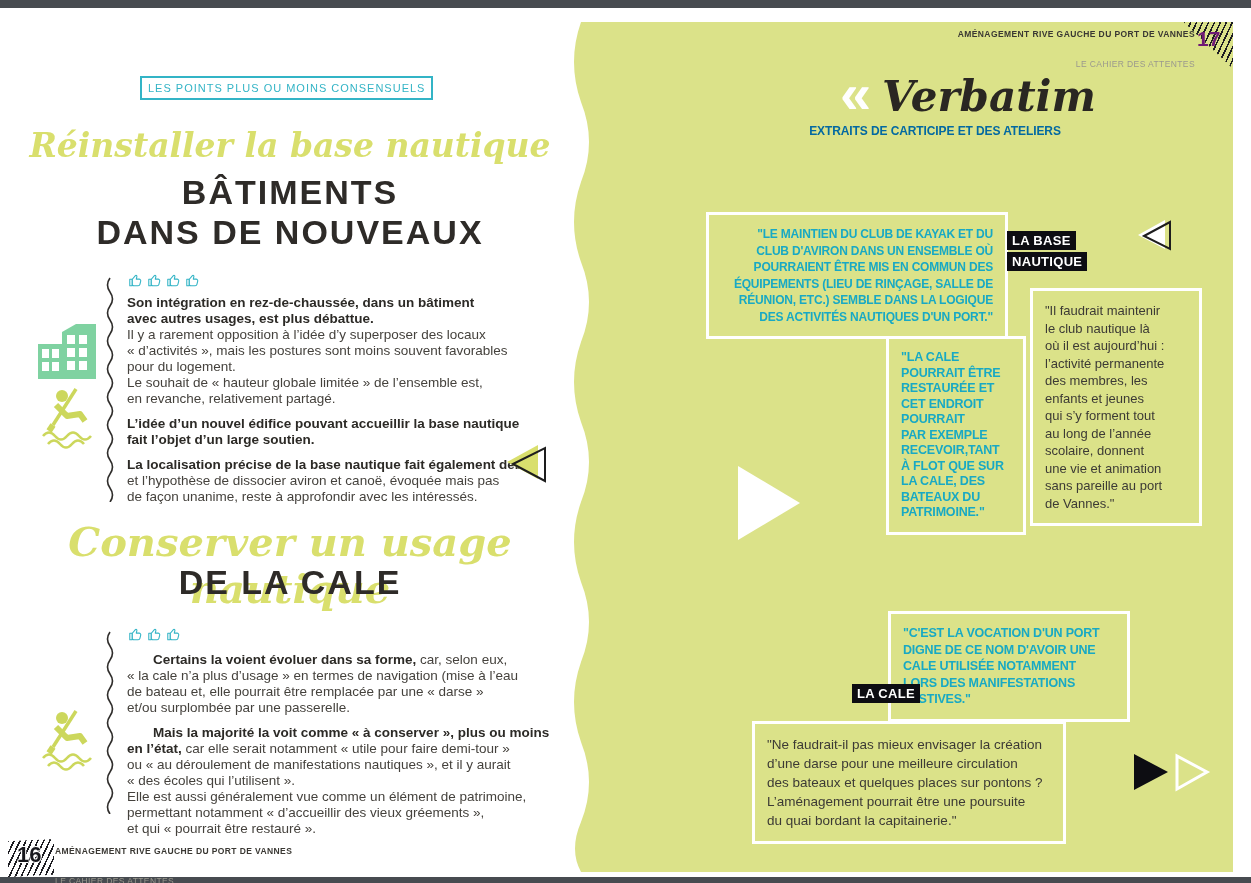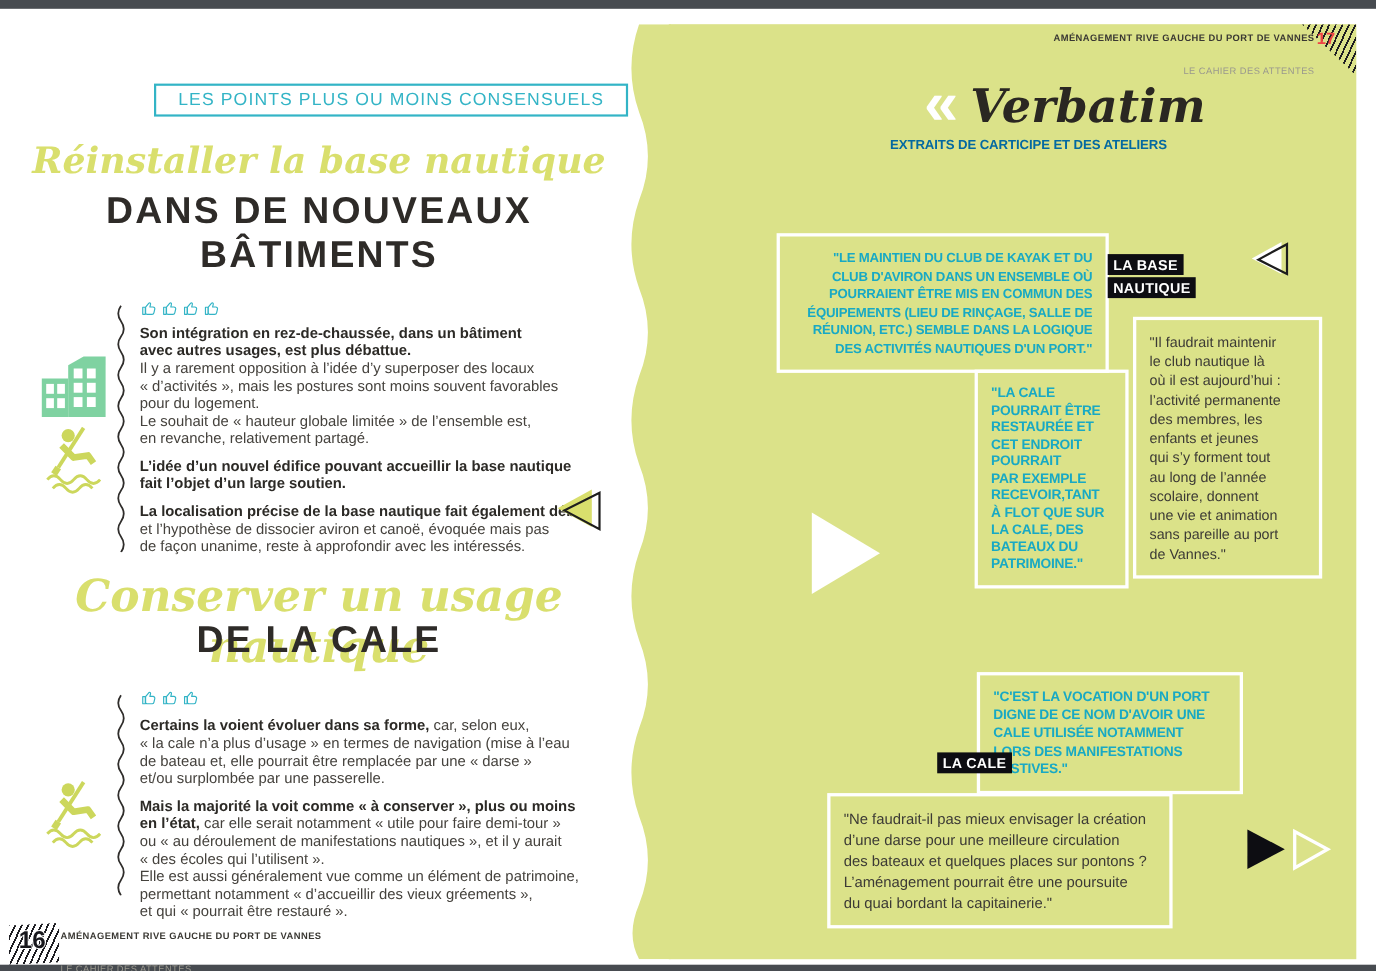--- a/index.html
+++ b/index.html
@@ -8,41 +8,41 @@
   .bar{position:absolute;left:0;width:100%;background:var(--frame);}
   .bar.top{top:0;height:8px;}
   .bar.bottom{bottom:0;height:6px;}
 
   
   .green-panel{position:absolute;left:608px;top:22px;width:625px;height:850px;background:var(--green_bg);}
   .wave-edge{position:absolute;left:566px;top:22px;width:44px;height:850px;}
 
   
   .banner-box{position:absolute;left:140px;top:76px;border:2px solid var(--teal);color:var(--teal);
-              font-size:16px;letter-spacing:1px;padding:4px 20px;white-space:nowrap;}
+              font-size:11px;letter-spacing:1px;padding:4px 6px;white-space:nowrap;}
   .script-title{position:absolute;left:20px;width:540px;text-align:center;
                 font-family:"DejaVu Serif",serif;font-style:italic;font-weight:bold;
                 color:var(--lime_script);}
   .script-1{top:126px;font-size:33px;}
   .script-2{top:518px;font-size:40px;}
   .caps-title{position:absolute;left:20px;width:540px;text-align:center;font-weight:bold;
               font-size:34px;letter-spacing:2px;color:var(--dark);line-height:40px;}
   .caps-1{top:172px;}
   .caps-2{top:562px;}
 
   .thumbs-row{position:absolute;display:flex;gap:3px;}
   .thumbs-1{left:128px;top:272px;}
   .thumbs-2{left:128px;top:626px;}
 
   .body-block{position:absolute;width:436px;font-size:13.5px;line-height:16px;color:#45423d;}
   .body-1{left:127px;top:295px;}
   .body-2{left:127px;top:652px;}
   .body-block p{margin:0 0 9px 0;}
   .lead-block{display:block;font-weight:bold;color:#2c2a26;white-space:pre-line;}
-  .lead-inline{font-weight:bold;color:#2c2a26;white-space:pre-line;}
+  .lead-inline{font-weight:bold;color:#2c2a26;white-space:pre-line;margin-left:26px;}
   .rest{white-space:pre-line;}
 
   .squiggle{position:absolute;width:12px;}
   .squiggle-1{left:103px;top:276px;height:226px;}
   .squiggle-2{left:103px;top:630px;height:184px;}
 
   .icon-building{position:absolute;left:36px;top:322px;}
   .icon-rower-1{position:absolute;left:40px;top:388px;}
   .icon-rower-2{position:absolute;left:40px;top:710px;}
   .tri-lime{position:absolute;left:504px;top:442px;}
@@ -54,21 +54,21 @@
                 clip-path:polygon(0 6%,100% 0,100% 94%,0 100%);}
   .footer-num{position:absolute;left:9px;top:3px;font-size:22px;font-weight:bold;color:#17171c;
               text-shadow:1px 0 0 #fff,-1px 0 0 #fff,0 1px 0 #fff,0 -1px 0 #fff;}
   .footer-text{position:absolute;left:47px;top:7px;white-space:nowrap;}
   .doc-title-sm{font-size:8.5px;font-weight:bold;letter-spacing:.4px;color:#3a3833;}
   .doc-sub-sm{font-size:8.5px;letter-spacing:.4px;color:#9a988e;margin-top:20px;}
 
   .header-right{position:absolute;left:830px;top:29px;width:365px;text-align:right;}
   .corner-hatch{position:absolute;left:1178px;top:22px;width:55px;height:52px;
                 clip-path:polygon(10% 0,100% 0,100% 90%);}
-  .page-num-17{position:absolute;left:1197px;top:27px;font-size:15px;font-weight:bold;color:#ef4444;}
+  .page-num-17{position:absolute;left:1197px;top:27px;font-size:21px;font-weight:bold;color:#701a75;}
 
   
   .verbatim-mark{position:absolute;left:840px;top:66px;font-size:56px;font-weight:bold;color:#ffffff;line-height:56px;}
   .verbatim-title{position:absolute;left:882px;top:72px;font-family:"DejaVu Serif",serif;
                   font-style:italic;font-weight:bold;font-size:42px;color:#2a2722;}
   .verbatim-sub{position:absolute;left:755px;top:124px;width:360px;text-align:center;
                 font-size:12px;font-weight:bold;letter-spacing:-0.1px;color:#0369a1;}
 
   
   .qbox{position:absolute;border:3px solid #ffffff;padding:11px 12px;white-space:pre-line;}
@@ -105,22 +105,22 @@
   <svg class="wave-edge" viewBox="0 0 44 850" preserveAspectRatio="none">
     <path d="M44 0 H15 Q1 40 15 80 Q31 120 15 160 Q1 200 15 240 Q31 280 15 320 Q1 360 15 400 Q31 440 15 480 Q1 520 15 560 Q31 600 15 640 Q1 680 15 720 Q31 760 15 800 Q3 828 15 850 H44 Z" fill="#dbe289"></path>
   </svg>
 
   <div class="banner-box">
     <span>LES POINTS PLUS OU MOINS CONSENSUELS</span>
   </div>
 
   <div class="script-title script-1">Réinstaller la base nautique</div>
   <div class="caps-title caps-1">
+    <div>BÂTIMENTS</div>
     <div>DANS DE NOUVEAUX</div>
-    <div>BÂTIMENTS</div>
   </div>
 
   <div class="thumbs-row thumbs-1">
   <span class="thumb">
     <svg width="16" height="16" viewBox="0 0 18 18">
       <path d="M2 8.2 h2.6 v7.3 H2 Z M4.9 14.6 l1.2.9 h5.4 c.9 0 1.7-.6 1.9-1.5 l.9-3.8 c.3-1.1-.6-2.2-1.8-2.2 H9.3 l.7-2.9 c.2-1-.9-1.7-1.7-1.1 L4.9 8.2 Z" fill="none" stroke="#33b4c6" stroke-width="1.2" stroke-linejoin="round"></path>
     </svg>
   </span>
 
   <span class="thumb">

